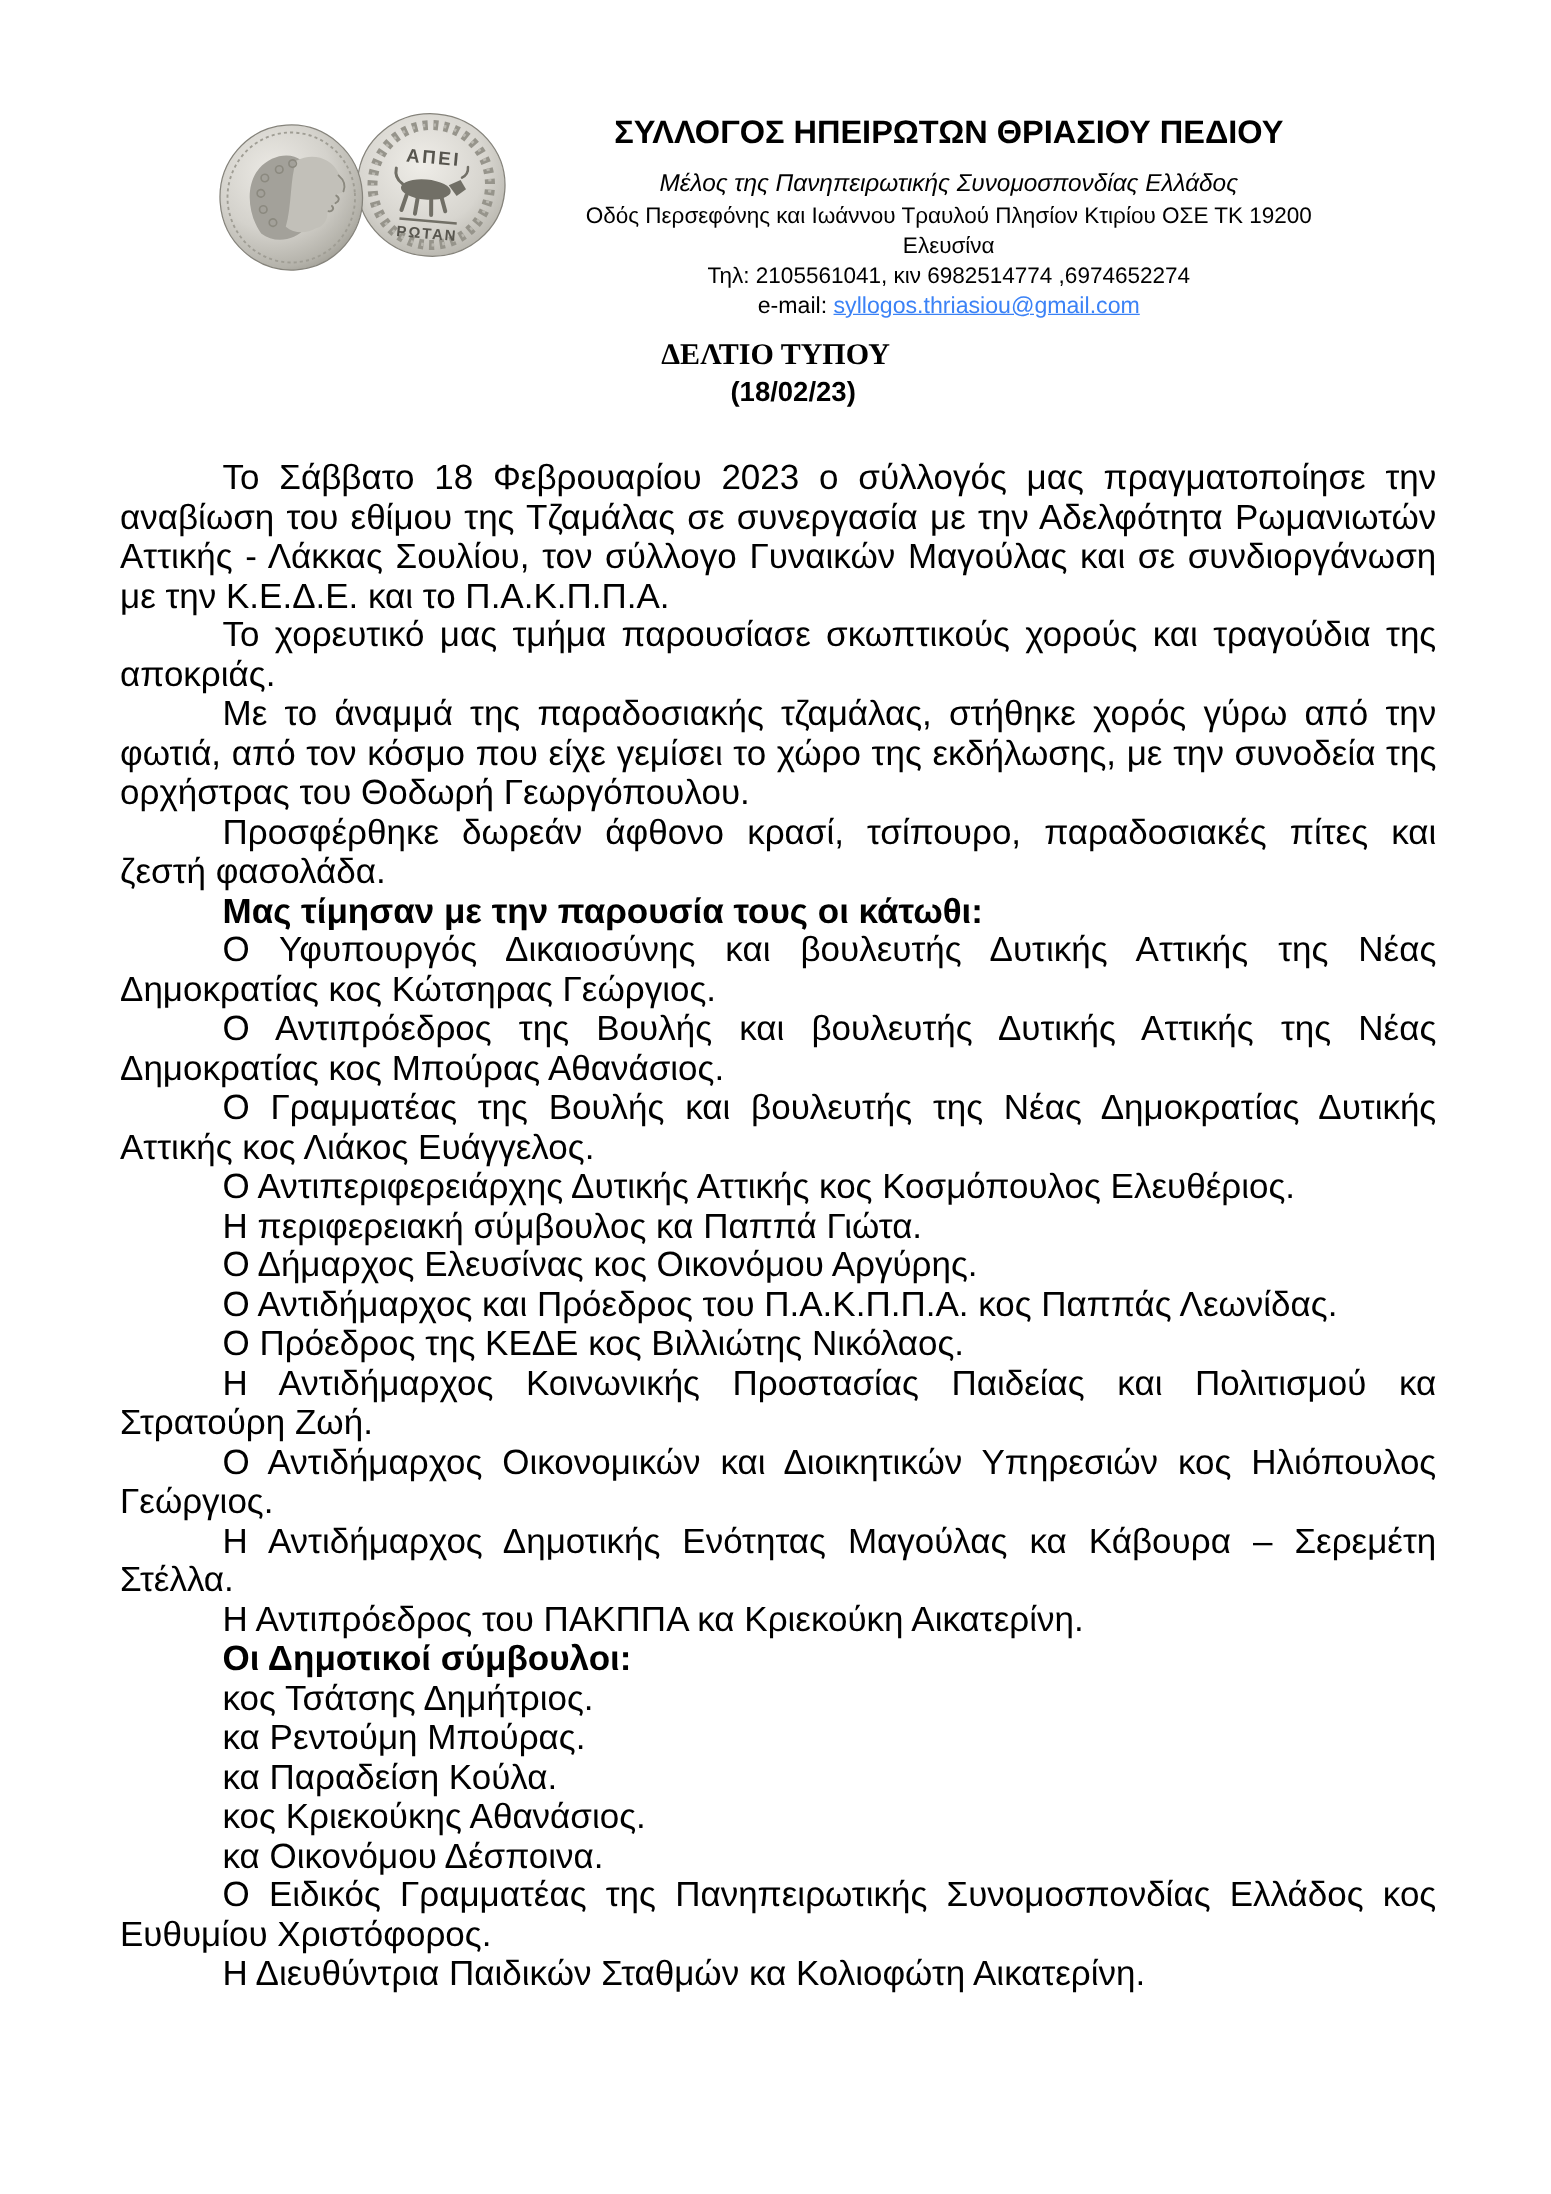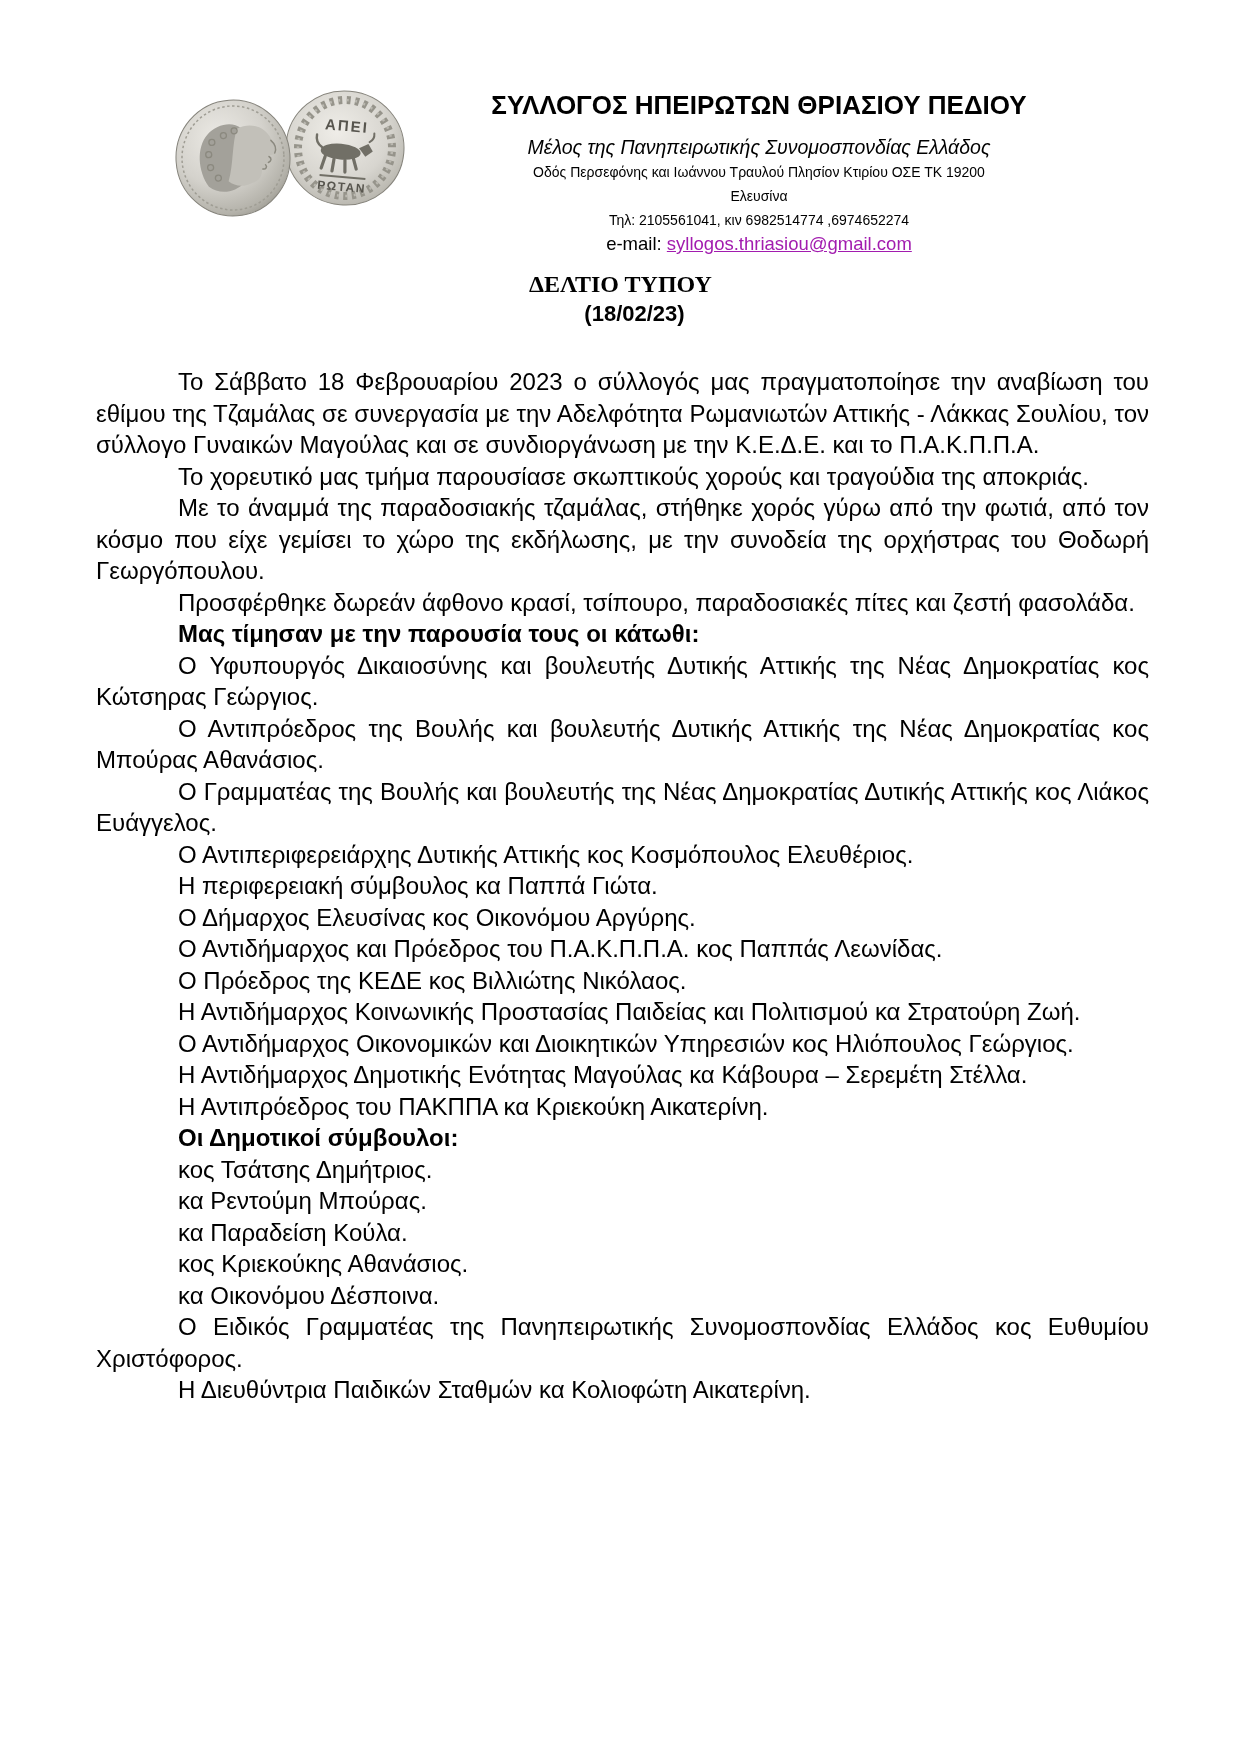--- a/index.html
+++ b/index.html
@@ -15,31 +15,31 @@
   
   .header {
     display: flex;
     align-items: flex-start;
     padding: 86px 128px 0 173px;
   }
   .coins { flex: 0 0 auto; width: 232px; height: 132px; display: block; }
   .header-text { flex: 1; text-align: center; padding-top: 2px; }
   .org-name  { font-size: 26px; font-weight: bold; line-height: 34px; text-align: center; }
   .org-sub   { font-size: 19.5px; font-style: italic; line-height: 25px; margin-top: 13px; }
-  .org-line  { font-size: 14px; line-height: 24px; }
+  .org-line  { font-size: 18px; line-height: 24px; }
   .email-line{ font-size: 18.5px; line-height: 24px; }
-  .email-link { color: #a21caf; text-decoration: underline; cursor: pointer; }
+  .email-link { color: #3b82f6; text-decoration: underline; cursor: pointer; }
   
   .press-title { text-align: center; margin-top: 13px; }
   .pr-title { font-size: 24px; font-weight: bold; line-height: 30px; font-family: Liberation Serif, serif; }
   .pr-date  { font-size: 22px; font-weight: bold; line-height: 30px; margin-left: 28px; }
   
   .body-text {
     margin: 37px 92px 14px 96px;
-    font-size: 24px;
+    font-size: 28px;
     line-height: 31.5px;
     text-align: justify;
     letter-spacing: 0px;
   }
   .body-text p { margin: 0; text-indent: 82px; }
   .gap { margin-top: 32px; }
   .bold-heading { font-weight: bold; }
 </style>
 </head>
 <body>

